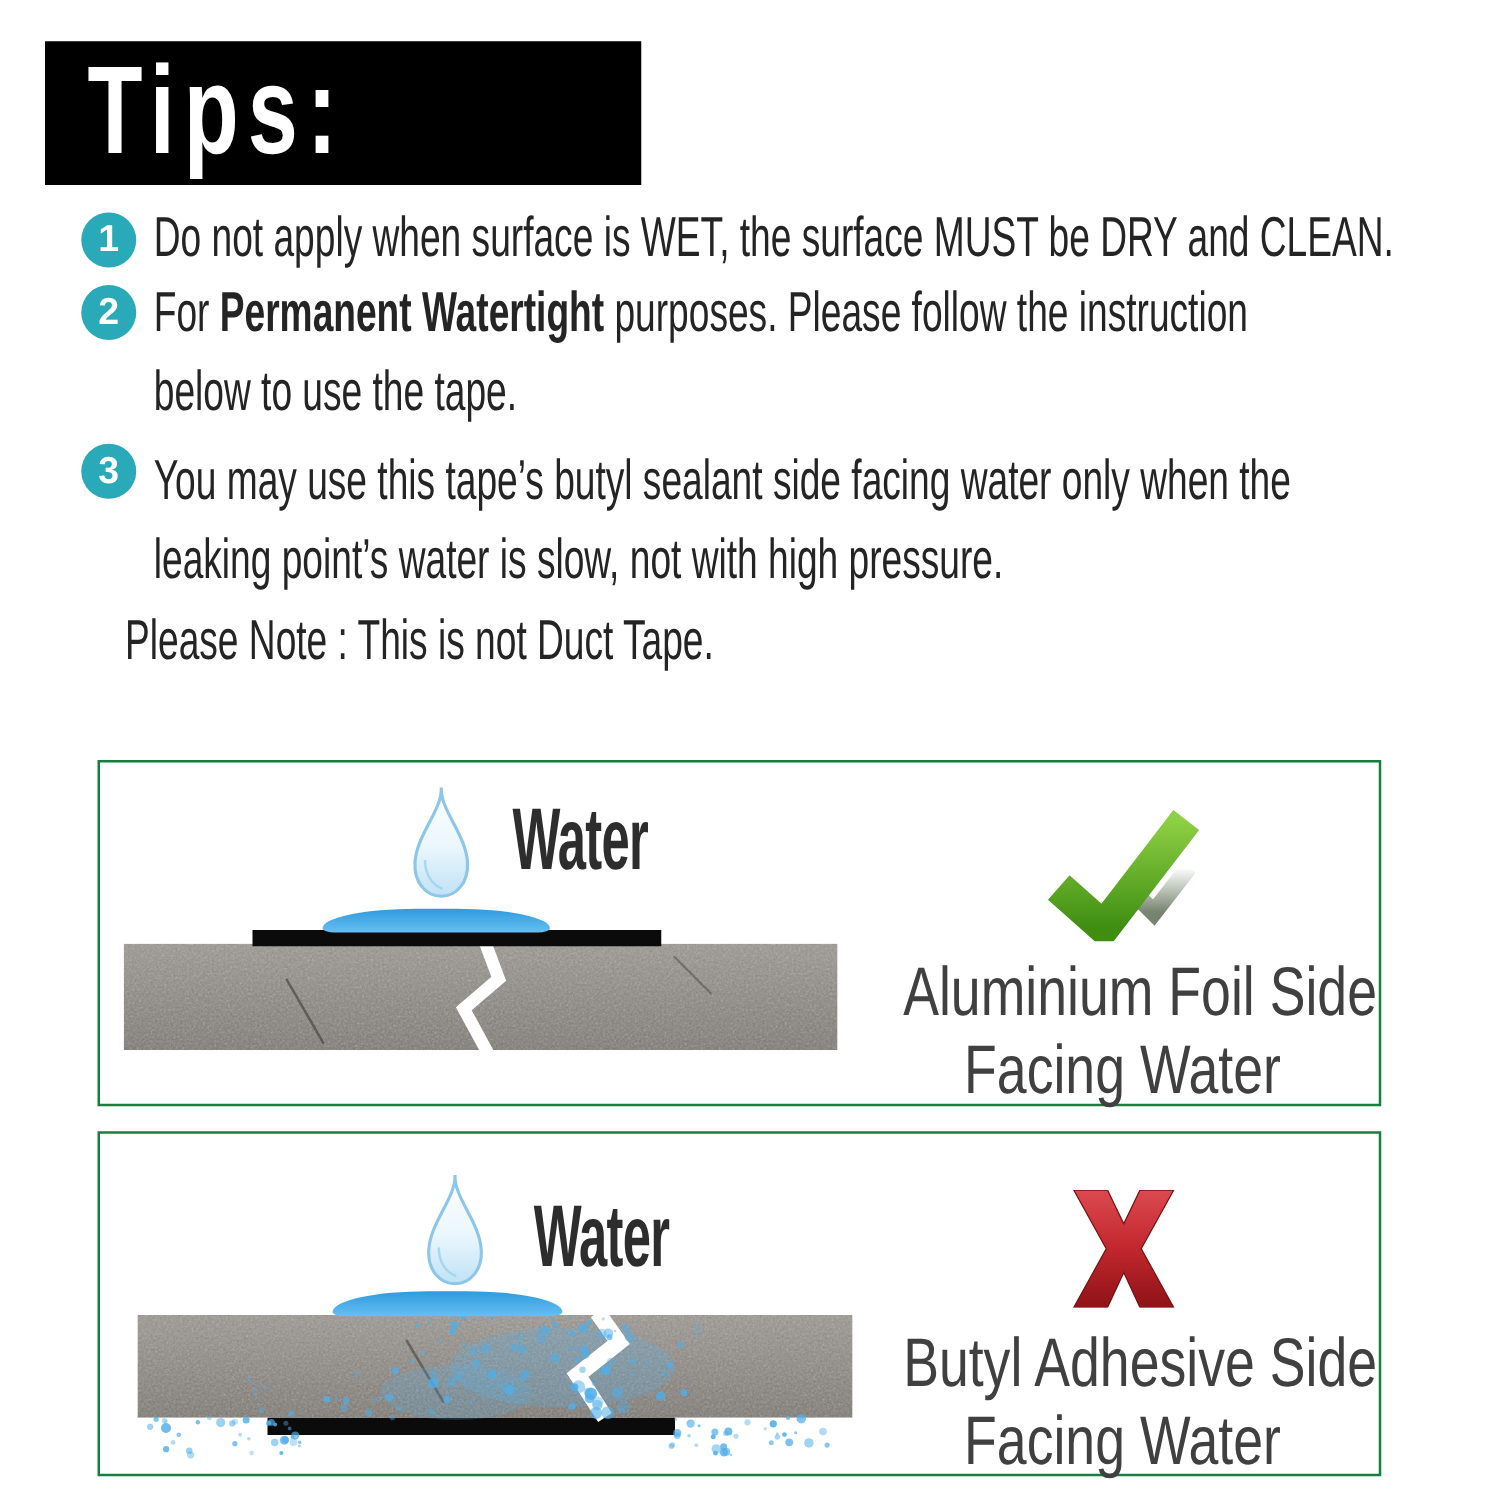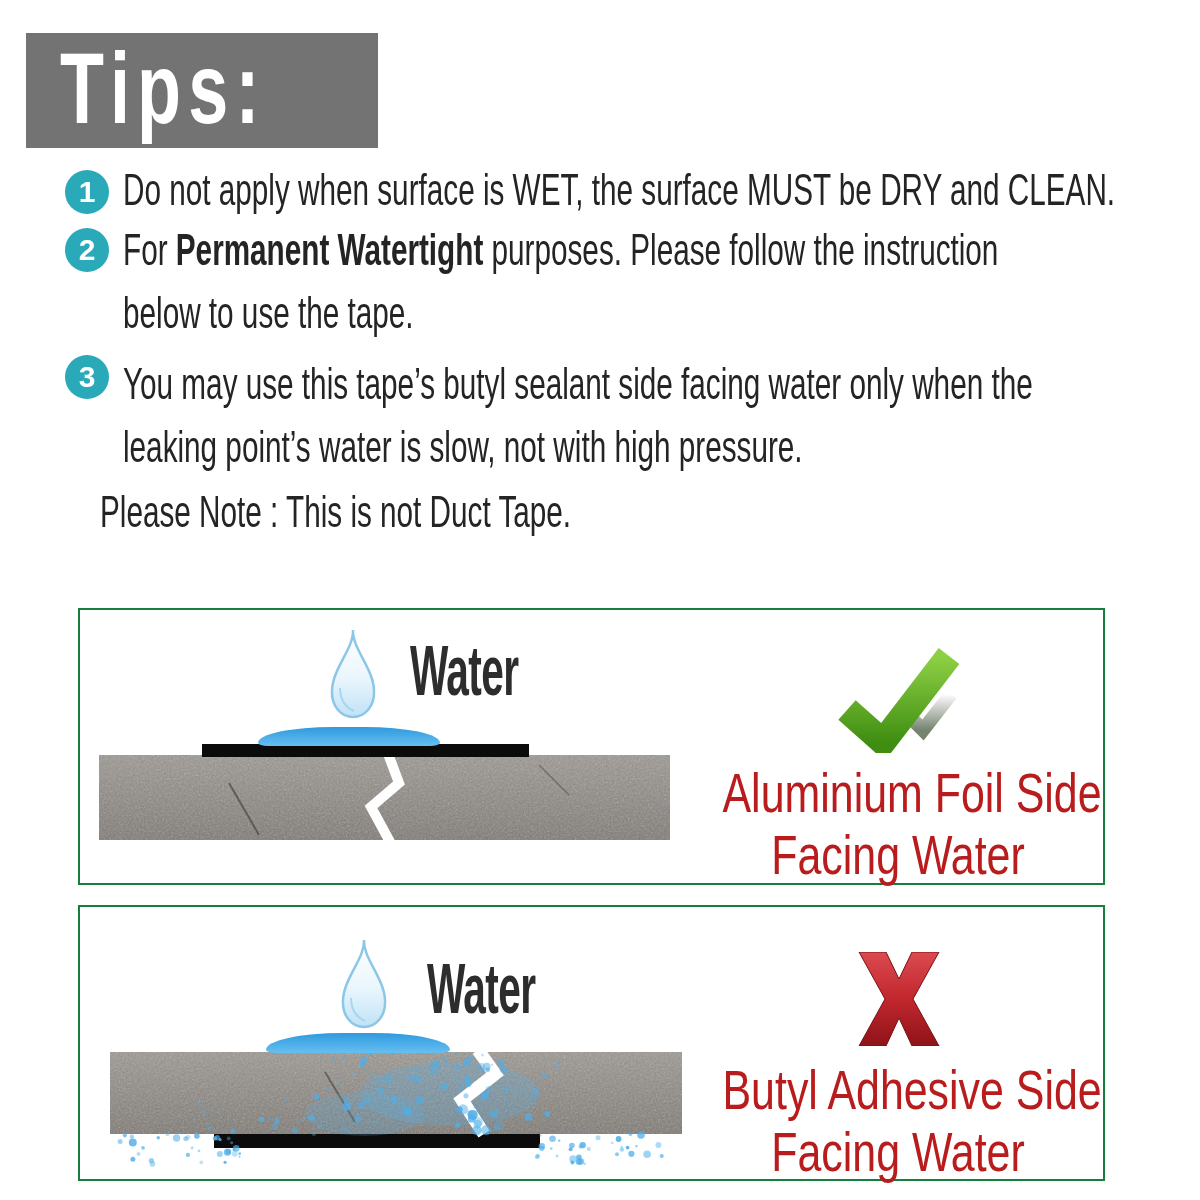--- a/index.html
+++ b/index.html
@@ -2,21 +2,21 @@
 <html><head>
 <meta charset="utf-8">
 <style>
   html,body{margin:0;padding:0}
   body{
     width:1200px;height:1200px;background:#ffffff;position:relative;overflow:hidden;
     font-family:"Liberation Sans",sans-serif;color:#232323;
   }
   .abs{position:absolute}
   
-  .tips-box{left:26px;top:33px;width:352px;height:115px;background:#737373}
+  .tips-box{left:36px;top:33px;width:477px;height:115px;background:#000000}
   .tips-title{
     left:34px;top:5px;font-size:100px;font-weight:700;letter-spacing:10px;color:#ffffff;
     transform:scaleX(.72);transform-origin:0 0;white-space:nowrap;line-height:100px;
   }
   
   .badge{
     left:65px;width:44px;height:44px;border-radius:50%;background:#2AA9B8;color:#fff;
     font-size:30px;font-weight:700;text-align:center;line-height:44px;
   }
   .b1{top:170px}.b2{top:228px}.b3{top:355px}
@@ -50,21 +50,21 @@
     border-radius:92px 92px 12px 12px / 20px 20px 4px 4px;
     background:linear-gradient(#2f9ade,#66bff1);
   }
   .tape{background:#0b0b0b}
   .tape1{left:122px;top:134px;width:327px;height:13px;z-index:3}
   .tape2{left:134px;top:227px;width:326px;height:14px;z-index:2}
   .concrete-svg{z-index:2}
   .concrete-svg2{z-index:3}
   .caption{
     left:593px;top:152px;width:450px;text-align:center;font-size:55px;line-height:62px;
-    color:#b91c1c;z-index:5;
+    color:#404040;z-index:5;
   }
   .capline{transform:scaleX(.78);transform-origin:50% 0;white-space:nowrap}
   .mark{z-index:5}
 </style>
 </head>
 <body>
 
 <div class="abs tips-box">
   <div class="abs tips-title">Tips:</div>
 </div>

